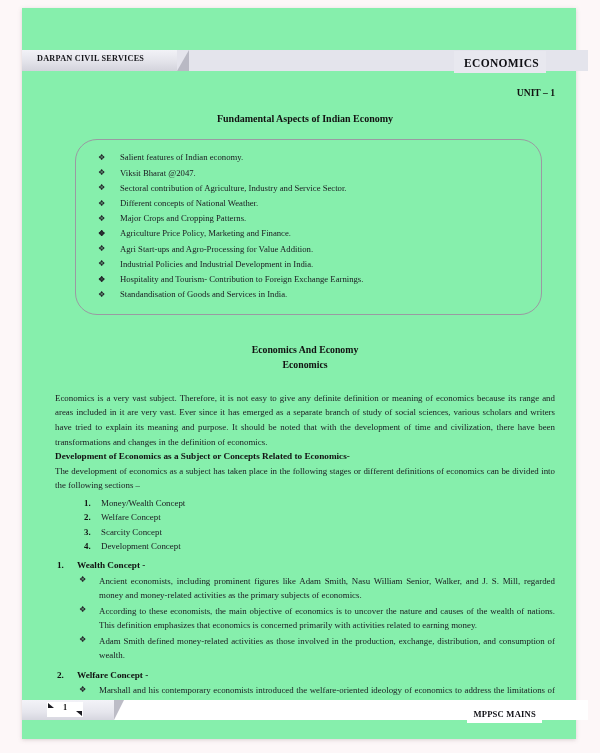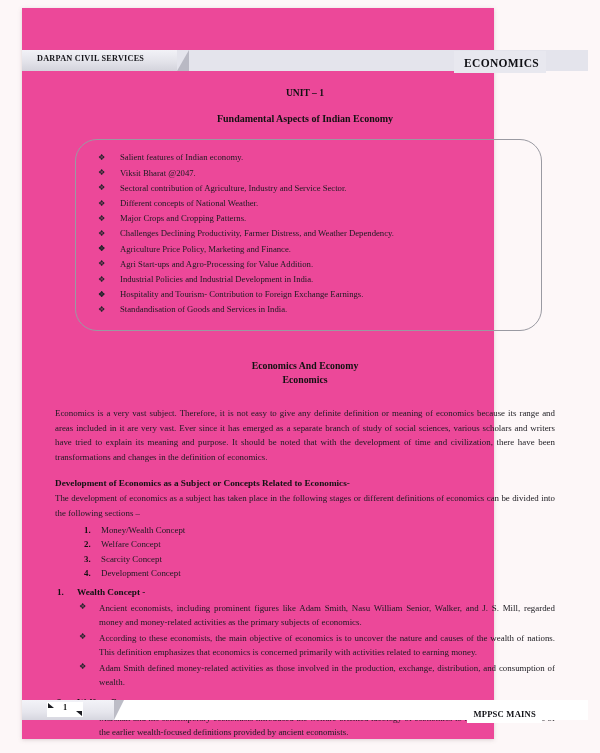--- a/index.html
+++ b/index.html
@@ -12,23 +12,23 @@
     background: #fdf7f8;
     font-family: "Liberation Serif", serif;
     overflow: hidden;
   }
 
   
   #page-sheet {
     position: absolute;
     left: 22px;
     top: 8px;
-    width: 472px;
+    width: 554px;
     height: 731px;
-    background: #ec4899;
+    background: #86efac;
     box-shadow: 0 1px 4px rgba(120,100,105,0.25);
   }
 
   
   #doc-header {
     position: absolute;
     left: 0;
     top: 42px;
     width: 566px;
     height: 21px;
@@ -117,21 +117,21 @@
 
   
   #content {
     position: absolute;
     left: 33px;
     top: 78px;
     width: 500px;
   }
 
   .unit-line {
-    text-align: center;
+    text-align: right;
     font-size: 9.6px;
     font-weight: bold;
     color: #111;
     line-height: 1.5;
   }
   .unit-title {
     text-align: center;
     font-size: 10px;
     font-weight: bold;
     color: #111;
@@ -182,21 +182,21 @@
   p.para {
     margin: 0;
     font-size: 8.9px;
     line-height: 14.6px;
     color: #1b1b20;
     text-align: justify;
   }
   p.para.tight { margin-top: 19px; }
 
   h3.bold-head {
-    margin: 12px 0 0 0;
+    margin: 0 0 0 0;
     font-size: 9.2px;
     font-weight: bold;
     color: #111;
     line-height: 14.6px;
   }
 
   
   ol.num-list {
     margin: 3px 0 0 0;
     padding: 0 0 0 46px;
@@ -382,21 +382,21 @@
     <div class="unit-line">UNIT – 1</div>
     <div class="unit-title">Fundamental Aspects of Indian Economy</div>
 
     <div id="syllabus-box">
       <ul class="sy-list">
         <li><span class="bul">❖</span><span>Salient features of Indian economy.</span></li>
         <li><span class="bul">❖</span><span>Viksit Bharat @2047.</span></li>
         <li><span class="bul">❖</span><span>Sectoral contribution of Agriculture, Industry and Service Sector.</span></li>
         <li><span class="bul">❖</span><span>Different concepts of National Weather.</span></li>
         <li><span class="bul">❖</span><span>Major Crops and Cropping Patterns.</span></li>
-        <li><span class="bul">❖</span><span>Challenges Declining Productivity, Farmer Distress, and Weather Dependency.</span></li>
+        <li><span class="bul">❖</span></li>
         <li><span class="bul">❖</span></li>
         <li><span class="bul">❖</span><span>Agriculture Price Policy, Marketing and Finance.</span></li>
         <li><span class="bul">❖</span><span>Agri Start-ups and Agro-Processing for Value Addition.</span></li>
         <li><span class="bul">❖</span><span>Industrial Policies and Industrial Development in India.</span></li>
         <li><span class="bul">❖</span></li>
         <li><span class="bul">❖</span><span>Hospitality and Tourism- Contribution to Foreign Exchange Earnings.</span></li>
         <li><span class="bul">❖</span><span>Standandisation of Goods and Services in India.</span></li>
       </ul>
     </div>
 

